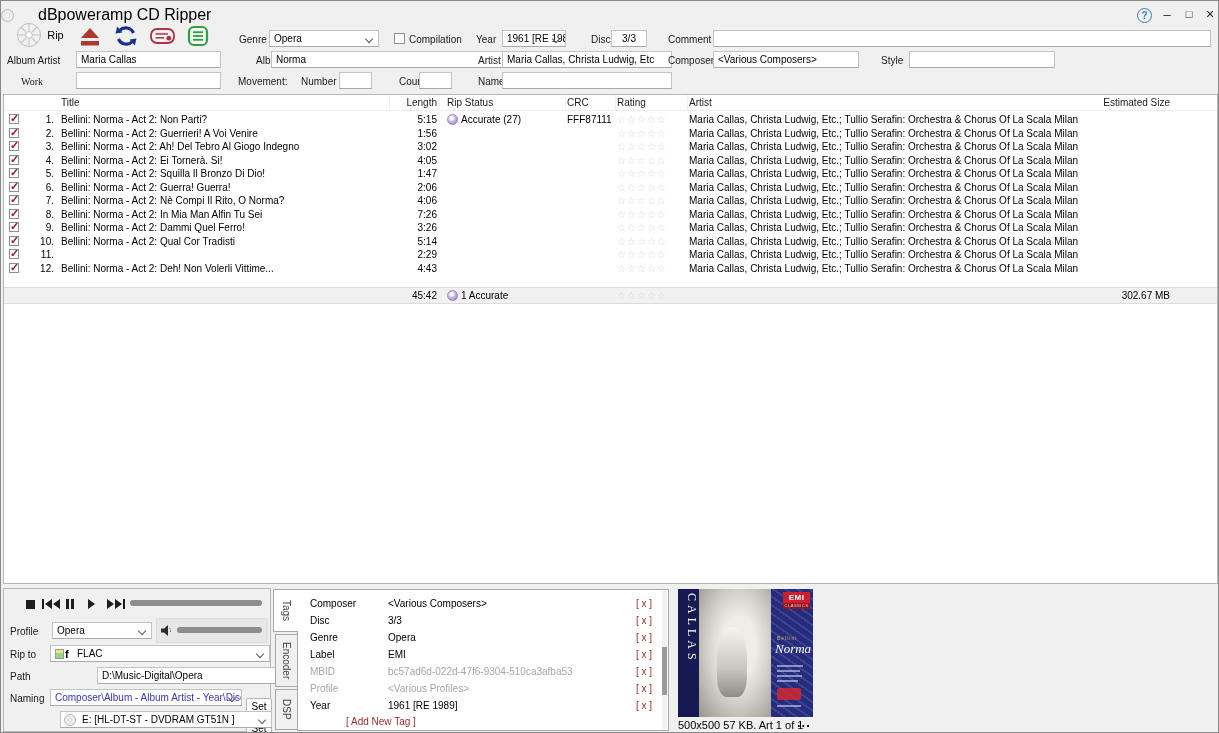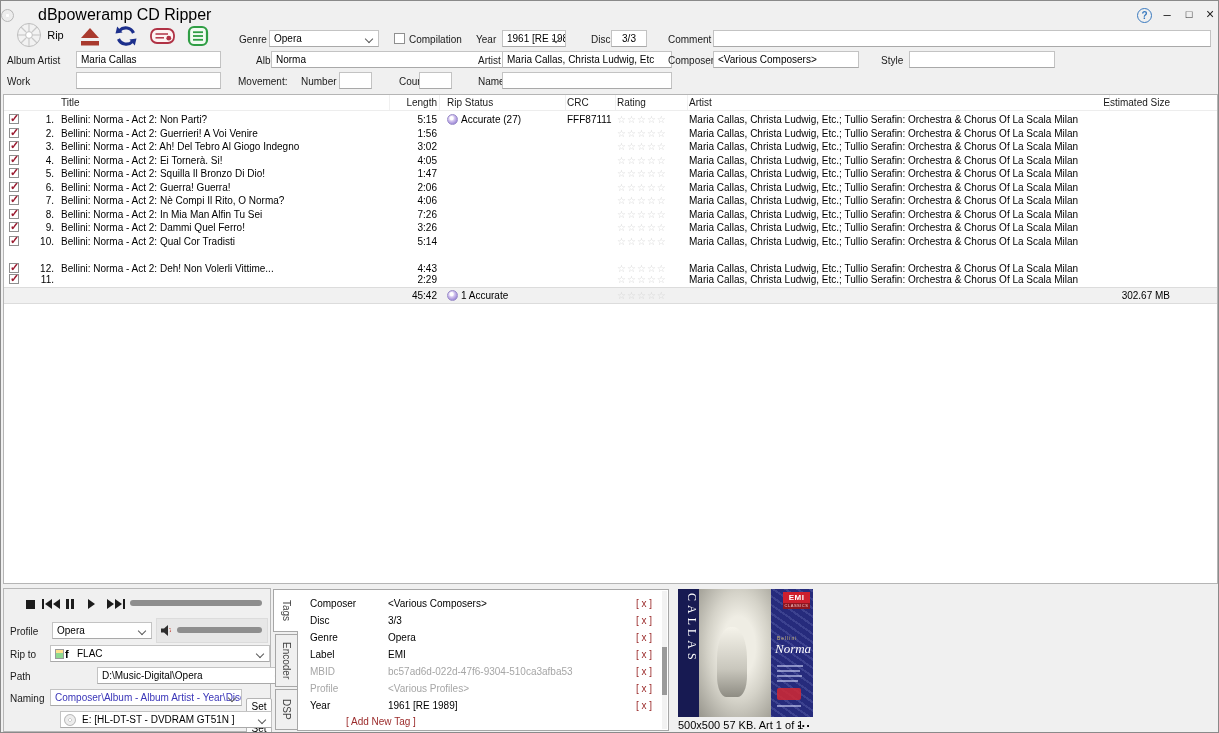--- a/index.html
+++ b/index.html
@@ -165,21 +165,21 @@
   <div class="tb" style="left:75px;top:50px;width:145px;">Maria Callas</div>
   <span class="lbl" style="left:255px;top:51px;">Album</span>
   <div class="tb" style="left:270px;top:50px;width:343px;">Norma</div>
   <span class="lbl" style="left:477px;top:51px;">Artist</span>
   <div class="tb" style="left:501px;top:50px;width:170px;">Maria Callas, Christa Ludwig, Etc</div>
   <span class="lbl" style="left:667px;top:51px;">Composer</span>
   <div class="tb" style="left:712px;top:50px;width:146px;">&lt;Various Composers&gt;</div>
   <span class="lbl" style="left:880px;top:51px;">Style</span>
   <div class="tb" style="left:908px;top:50px;width:146px;"></div>
 
-  <span class="lbl" style="left:6px;top:72px;">Work</span>
+  <span class="lbl" style="left:20px;top:72px;font-family:Liberation Serif, serif;">Work</span>
   <div class="tb" style="left:75px;top:71px;width:145px;"></div>
   <span class="lbl" style="left:237px;top:72px;">Movement:</span>
   <span class="lbl" style="left:300px;top:72px;">Number</span>
   <div class="tb" style="left:338px;top:71px;width:33px;"></div>
   <span class="lbl" style="left:398px;top:72px;">Count</span>
   <div class="tb" style="left:418px;top:71px;width:33px;"></div>
   <span class="lbl" style="left:477px;top:72px;">Name</span>
   <div class="tb" style="left:501px;top:71px;width:170px;"></div>
 
   <div class="list">
@@ -271,21 +271,21 @@
         <span class="cell c-artist">Maria Callas, Christa Ludwig, Etc.; Tullio Serafin: Orchestra &amp; Chorus Of La Scala Milan</span>
       </div>
     <div class="r" style="top:139.5px;">
         <span class="chk"></span>
         <span class="cell c-num">10.</span>
         <span class="cell c-title">Bellini: Norma - Act 2: Qual Cor Tradisti</span>
         <span class="cell c-len">5:14</span>
         <span class="cell c-rate">☆☆☆☆☆</span>
         <span class="cell c-artist">Maria Callas, Christa Ludwig, Etc.; Tullio Serafin: Orchestra &amp; Chorus Of La Scala Milan</span>
       </div>
-    <div class="r" style="top:153px;margin-top:25px;">
+    <div class="r" style="top:153px;">
         <span class="chk"></span>
         <span class="cell c-num">11.</span>
         <span class="cell c-len">2:29</span>
         <span class="cell c-rate">☆☆☆☆☆</span>
         <span class="cell c-artist">Maria Callas, Christa Ludwig, Etc.; Tullio Serafin: Orchestra &amp; Chorus Of La Scala Milan</span>
       </div>
     <div class="r" style="top:166.5px;">
         <span class="chk"></span>
         <span class="cell c-num">12.</span>
         <span class="cell c-title">Bellini: Norma - Act 2: Deh! Non Volerli Vittime...</span>

